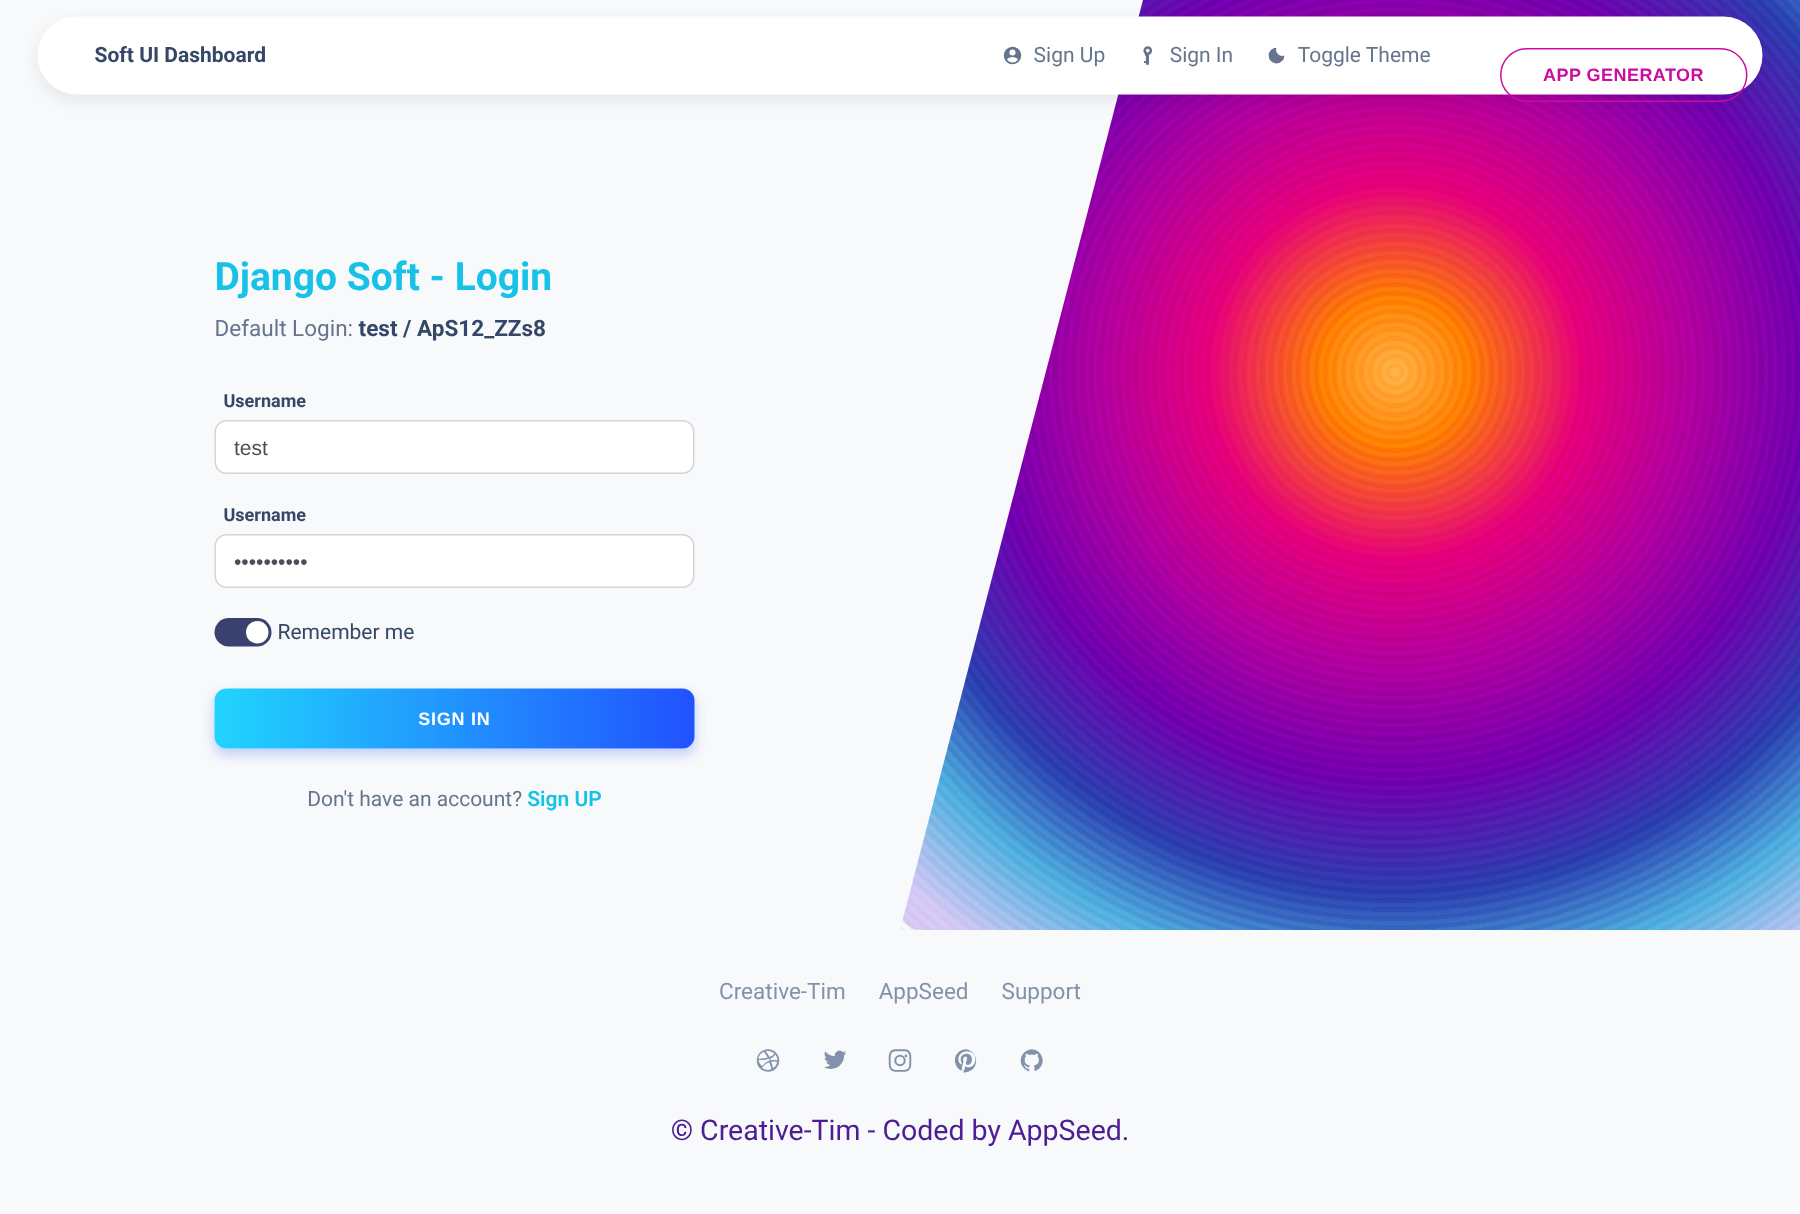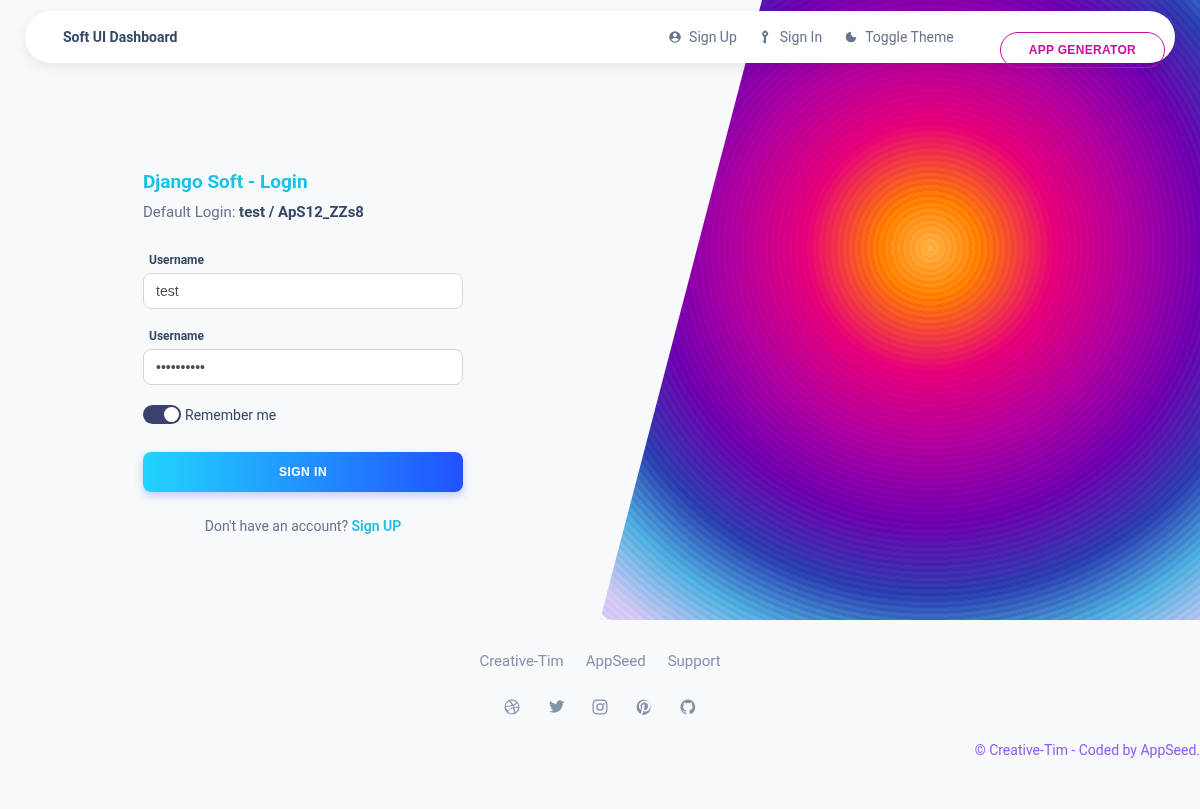--- a/index.html
+++ b/index.html
@@ -11,40 +11,40 @@
 .hero-bg::before { content:""; position:absolute; inset:0; background:repeating-radial-gradient(circle at 55% 40%,rgba(255,255,255,.06) 0 3px,rgba(0,0,0,.06) 3px 6px); mix-blend-mode:overlay; }
 
 .navbar { position:absolute; top:11px; left:25px; right:25px; height:52px; background:#fff; border-radius:26px; box-shadow:0 4px 12px rgba(0,0,0,.08); display:flex; align-items:center; padding:0 10px 0 38px; z-index:10;gap:22px; }
 .brand { font-size:14px; font-weight:700; color:#344767; }
 .nav-links { display:flex; align-items:center; gap:22px; margin-left:auto; margin-right:24px; }
 .nav-link { display:flex; align-items:center; gap:7px; font-size:14px; color:#67748e; cursor:pointer; }
 .nav-link svg { width:14px; height:14px; fill:#67748e; }
 .app-gen { border:1.5px solid #cb0c9f; color:#cb0c9f; font-size:12px; font-weight:700; padding:10px 28px; border-radius:22px; background:transparent; cursor:pointer; letter-spacing:.3px;margin-top:25px; }
 
 .login-card { position:absolute; left:143px; top:170px; width:340px; }
-.login-title { font-size:19px; font-weight:700; color:#17c1e8; margin-bottom:10px; }
+.login-title { font-size:26px; font-weight:700; color:#17c1e8; margin-bottom:10px; }
 .default-login { font-size:15px; color:#67748e; margin-bottom:32px; }
 .default-login b { color:#344767; font-weight:700; }
 .form-label { font-size:12px; font-weight:700; color:#344767; margin-left:6px; margin-bottom:6px; display:block; }
 .form-input { width:320px; height:36px; border:1px solid #d2d6da; border-radius:8px; padding:0 12px; font-size:14px; color:#495057; background:#fff; }
 .field { margin-bottom:20px; }
 .remember { display:flex; align-items:center; gap:4px; margin-bottom:28px; }
 .toggle { width:38px; height:19px; background:#3a416f; border-radius:10px; position:relative; cursor:pointer; }
 .toggle::after { content:""; position:absolute; right:2px; top:2px; width:15px; height:15px; background:#fff; border-radius:50%; }
 .remember-label { font-size:14px; color:#344767; }
 .signin-btn { width:320px; height:40px; border:none; border-radius:8px; background:linear-gradient(90deg,#21d4fd 0%,#2152ff 100%); color:#fff; font-size:12px; font-weight:700; letter-spacing:.5px; cursor:pointer; box-shadow:0 4px 8px rgba(33,82,255,.25); }
 .signup-row { text-align:center; width:320px; margin-top:26px; font-size:14px; color:#67748e; }
 .signup-row a { color:#17c1e8; font-weight:600; }
 
 .footer { position:absolute; left:0; right:0; top:652px; text-align:center; }
 .footer-links { display:flex; justify-content:center; gap:22px; margin-bottom:28px; }
 .footer-links span { font-size:15px; color:#8392ab; cursor:pointer; }
 .social { display:flex; justify-content:center; gap:26px; margin-bottom:26px; }
 .social svg { width:18px; height:18px; fill:#8392ab; cursor:pointer; }
-.copyright { font-size:14px; color:#8b5cf6;text-align:right; }
+.copyright { font-size:19px; color:#4c1d95; }
 </style>
 </head>
 <body>
 
 <div class="hero-bg"></div>
 
 <div class="navbar">
   <div class="brand">Soft UI Dashboard</div>
   <div class="nav-links">
     <div class="nav-link">

